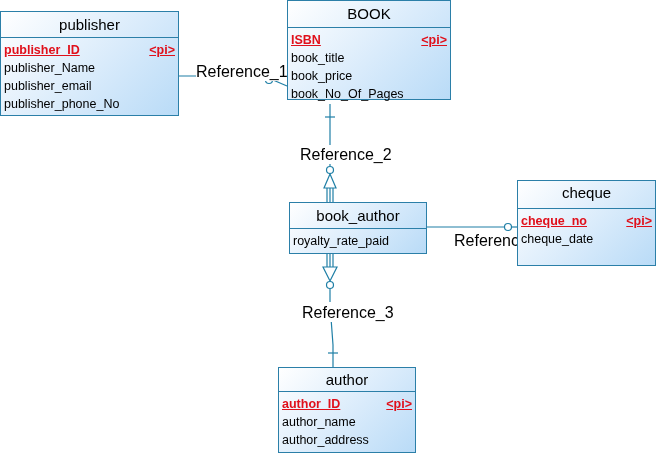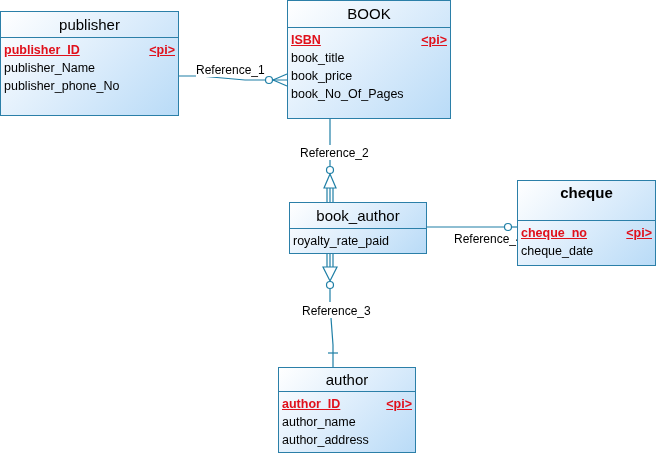--- a/index.html
+++ b/index.html
@@ -22,21 +22,21 @@
       border-bottom: 1px solid #2b7fa8;
       box-sizing: border-box;
     }
     .entity .attrs { padding: 3px 3px 0 3px; }
     .entity .attr {
       font-size: 12.5px; color: #000; height: 18px; line-height: 18px;
       display: flex; justify-content: space-between; white-space: nowrap;
     }
     .entity .attr.pk span { color: #e0101b; font-weight: bold; text-decoration: underline; }
     .label {
-      position: absolute; font-size: 12px; color: #000; white-space: nowrap;
+      position: absolute; font-size: 16px; color: #000; white-space: nowrap;
       background: #fff;
     }
   </style>
 </head>
 <body>
 
 <svg class="links">
   <g stroke="#1f7fa6" stroke-width="1.2" fill="none">
 
     <g>
@@ -84,46 +84,47 @@
 <div class="label" style="left:430px;top:232px;margin-left:24px;">Reference_4</div>
 
 <div class="entity" style="left:0px;top:11px;width:179px;height:105px;">
   <div class="title" style="height:26px;line-height:25px;">publisher</div>
   <div class="attrs">
     <div class="attr pk">
       <span>publisher_ID</span>
       <span>&lt;pi&gt;</span>
     </div>
     <div class="attr">publisher_Name</div>
+    <div class="attr">publisher_email</div>
     <div class="attr">publisher_phone_No</div>
   </div>
 </div>
 
-<div class="entity" style="left:287px;top:0px;width:164px;height:119px;">
+<div class="entity" style="left:287px;top:0px;width:164px;height:100px;">
   <div class="title" style="height:27px;line-height:26px;">BOOK</div>
   <div class="attrs">
     <div class="attr pk">
       <span>ISBN</span>
       <span>&lt;pi&gt;</span>
     </div>
     <div class="attr">book_title</div>
     <div class="attr">book_price</div>
     <div class="attr">book_No_Of_Pages</div>
   </div>
 </div>
 
 <div class="entity" style="left:289px;top:202px;width:138px;height:52px;">
   <div class="title" style="height:26px;line-height:25px;">book_author</div>
   <div class="attrs">
     <div class="attr">royalty_rate_paid</div>
   </div>
 </div>
 
 <div class="entity" style="left:517px;top:180px;width:139px;height:86px;">
-  <div class="title" style="height:40px;line-height:23px;font-weight:bold;">cheque</div>
+  <div class="title" style="height:28px;line-height:23px;">cheque</div>
   <div class="attrs">
     <div class="attr pk">
       <span>cheque_no</span>
       <span>&lt;pi&gt;</span>
     </div>
     <div class="attr">cheque_date</div>
   </div>
 </div>
 
 <div class="entity" style="left:266px;top:367px;width:138px;height:86px;margin-left:12px;">

